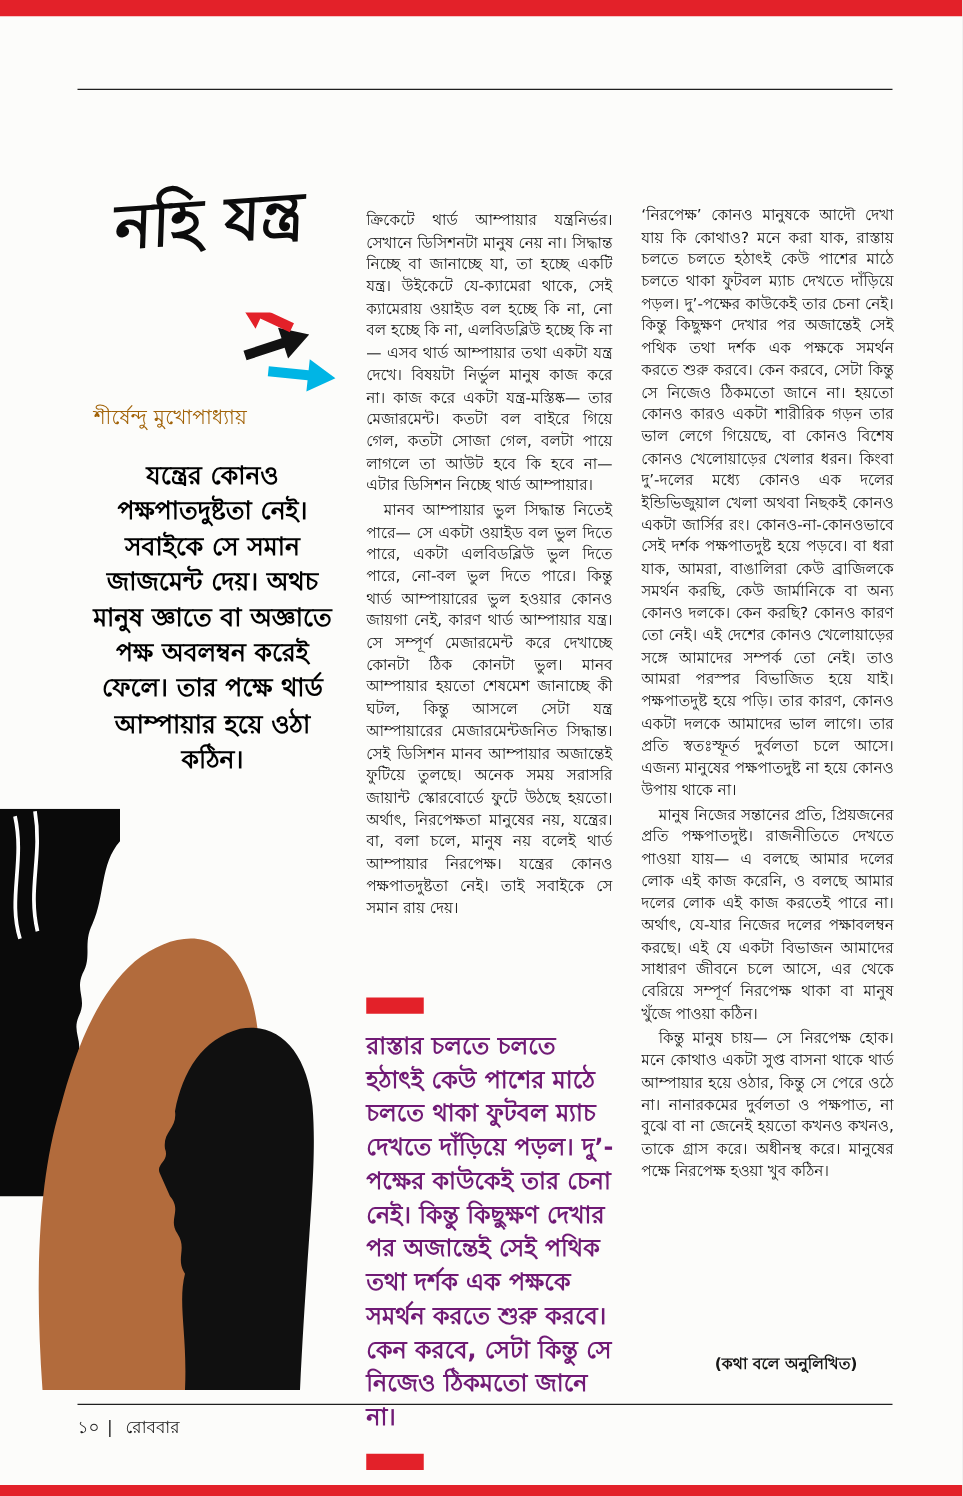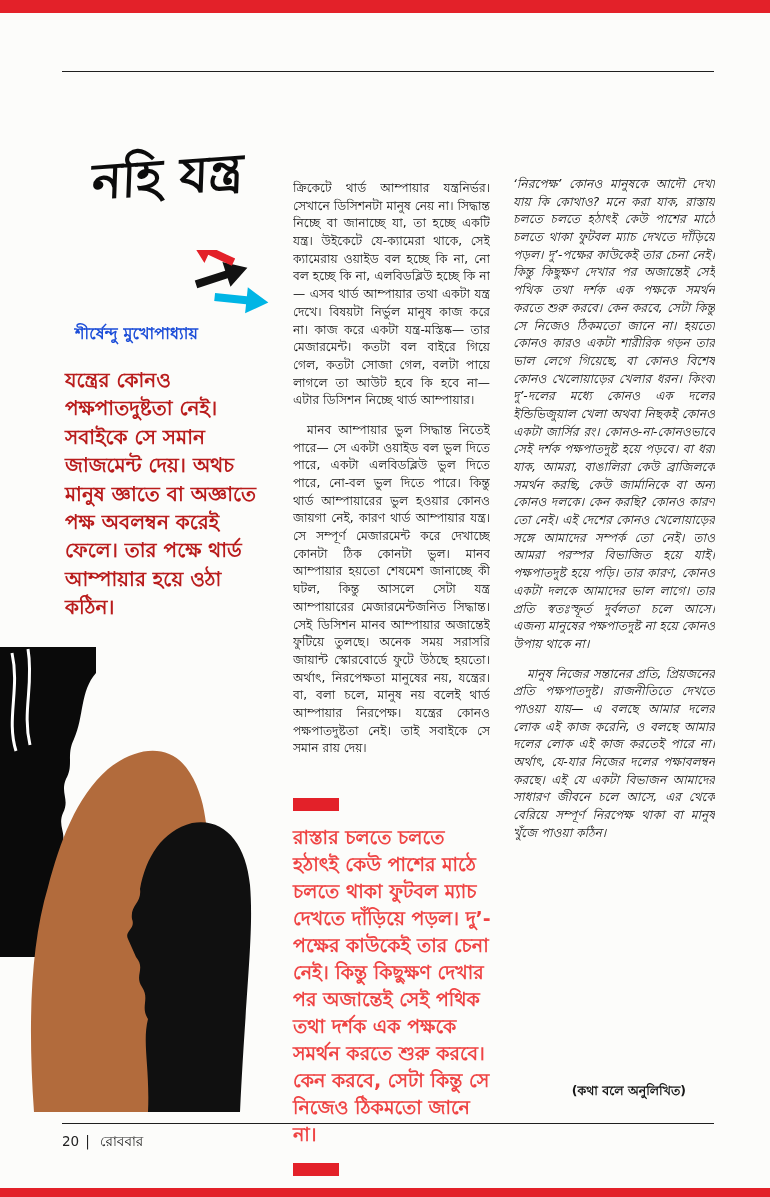--- a/index.html
+++ b/index.html
@@ -18,44 +18,44 @@
 
   .headline{
     position:absolute;left:55px;top:146px;width:225px;
     font-size:50px;font-weight:bold;color:#0c0c0c;text-align:center;
     transform:rotate(-4deg) skewX(-6deg);line-height:1.25;
     white-space:nowrap;
   }
   .logo{position:absolute;left:182px;top:250px;width:96px;height:64px;}
   .author{
     position:absolute;left:75px;top:321px;width:205px;
-    color:#1d4ed8;font-weight:bold;font-size:16px;letter-spacing:.2px;
+    color:#a16207;font-weight:normal;font-size:16px;letter-spacing:.2px;
   }
   .standfirst{
     position:absolute;left:65px;top:366px;width:210px;
-    font-size:20px;font-weight:bold;color:#b91c1c;
-    line-height:1.42;text-align:left;
+    font-size:20px;font-weight:bold;color:#000000;
+    line-height:1.42;text-align:center;
   }
   .illustration{position:absolute;left:0;top:647px;width:272px;height:465px;}
 
   .bodycol{
     position:absolute;font-size:12.2px;line-height:1.45;
     text-align:justify;color:#161616;overflow:hidden;
   }
   .col-mid{left:293px;top:168px;width:197px;height:624px;}
-  .col-right{left:513px;top:164px;width:202px;height:906px;font-style:italic;}
-  .bodycol p{margin:12px 0 2px 0;}
+  .col-right{left:513px;top:164px;width:202px;height:906px;}
+  .bodycol p{margin:0 0 2px 0;}
   .bodycol p.indent{text-indent:14px;}
 
   .pullquote{position:absolute;left:293px;top:798px;width:198px;}
   .quote-bar{width:46px;height:13px;background:#e32129;}
   .quote-bar.top{margin-bottom:13px;}
   .quote-bar.bottom{margin-top:15px;}
   .quote-text{
-    font-size:19px;font-weight:bold;color:#ef4444;line-height:1.42;
+    font-size:19px;font-weight:bold;color:#701a75;line-height:1.42;
     text-align:left;
   }
 
   .credit{
     position:absolute;left:484px;top:1082px;width:202px;
     text-align:right;font-weight:bold;font-size:12.5px;color:#161616;
   }
   .footer{
     position:absolute;left:62px;top:1131px;font-size:13.5px;color:#222;
   }
@@ -107,23 +107,24 @@
 
   <div class="pullquote">
     <div class="quote-bar top"></div>
     <div class="quote-text">রাস্তার চলতে চলতে হঠাৎই কেউ পাশের মাঠে চলতে থাকা ফুটবল ম্যাচ দেখতে দাঁড়িয়ে পড়ল। দু’-পক্ষের কাউকেই তার চেনা নেই। কিন্তু কিছুক্ষণ দেখার পর অজান্তেই সেই পথিক তথা দর্শক এক পক্ষকে সমর্থন করতে শুরু করবে। কেন করবে, সেটা কিন্তু সে নিজেও ঠিকমতো জানে না।</div>
     <div class="quote-bar bottom"></div>
   </div>
 
   <div class="bodycol col-right">
     <p>‘নিরপেক্ষ’ কোনও মানুষকে আদৌ দেখা যায় কি কোথাও? মনে করা যাক, রাস্তায় চলতে চলতে হঠাৎই কেউ পাশের মাঠে চলতে থাকা ফুটবল ম্যাচ দেখতে দাঁড়িয়ে পড়ল। দু’-পক্ষের কাউকেই তার চেনা নেই। কিন্তু কিছুক্ষণ দেখার পর অজান্তেই সেই পথিক তথা দর্শক এক পক্ষকে সমর্থন করতে শুরু করবে। কেন করবে, সেটা কিন্তু সে নিজেও ঠিকমতো জানে না। হয়তো কোনও কারও একটা শারীরিক গড়ন তার ভাল লেগে গিয়েছে, বা কোনও বিশেষ কোনও খেলোয়াড়ের খেলার ধরন। কিংবা দু’-দলের মধ্যে কোনও এক দলের ইন্ডিভিজুয়াল খেলা অথবা নিছকই কোনও একটা জার্সির রং। কোনও-না-কোনওভাবে সেই দর্শক পক্ষপাতদুষ্ট হয়ে পড়বে। বা ধরা যাক, আমরা, বাঙালিরা কেউ ব্রাজিলকে সমর্থন করছি, কেউ জার্মানিকে বা অন্য কোনও দলকে। কেন করছি? কোনও কারণ তো নেই। এই দেশের কোনও খেলোয়াড়ের সঙ্গে আমাদের সম্পর্ক তো নেই। তাও আমরা পরস্পর বিভাজিত হয়ে যাই। পক্ষপাতদুষ্ট হয়ে পড়ি। তার কারণ, কোনও একটা দলকে আমাদের ভাল লাগে। তার প্রতি স্বতঃস্ফূর্ত দুর্বলতা চলে আসে। এজন্য মানুষের পক্ষপাতদুষ্ট না হয়ে কোনও উপায় থাকে না।</p>
     <p class="indent">মানুষ নিজের সন্তানের প্রতি, প্রিয়জনের প্রতি পক্ষপাতদুষ্ট। রাজনীতিতে দেখতে পাওয়া যায়— এ বলছে আমার দলের লোক এই কাজ করেনি, ও বলছে আমার দলের লোক এই কাজ করতেই পারে না। অর্থাৎ, যে-যার নিজের দলের পক্ষাবলম্বন করছে। এই যে একটা বিভাজন আমাদের সাধারণ জীবনে চলে আসে, এর থেকে বেরিয়ে সম্পূর্ণ নিরপেক্ষ থাকা বা মানুষ খুঁজে পাওয়া কঠিন।</p>
+    <p class="indent">কিন্তু মানুষ চায়— সে নিরপেক্ষ হোক। মনে কোথাও একটা সুপ্ত বাসনা থাকে থার্ড আম্পায়ার হয়ে ওঠার, কিন্তু সে পেরে ওঠে না। নানারকমের দুর্বলতা ও পক্ষপাত, না বুঝে বা না জেনেই হয়তো কখনও কখনও, তাকে গ্রাস করে। অধীনস্থ করে। মানুষের পক্ষে নিরপেক্ষ হওয়া খুব কঠিন।</p>
   </div>
 
   <div class="credit">(কথা বলে অনুলিখিত)</div>
 
   <div class="rule rule-footer"></div>
   <div class="footer">
-    <span>20</span><span>|</span> <span>রোববার</span>
+    <span>১০</span><span>|</span> <span>রোববার</span>
   </div>
 
   <div class="bleed-strip strip-bottom"></div>
 </div>
 
 </body></html>

